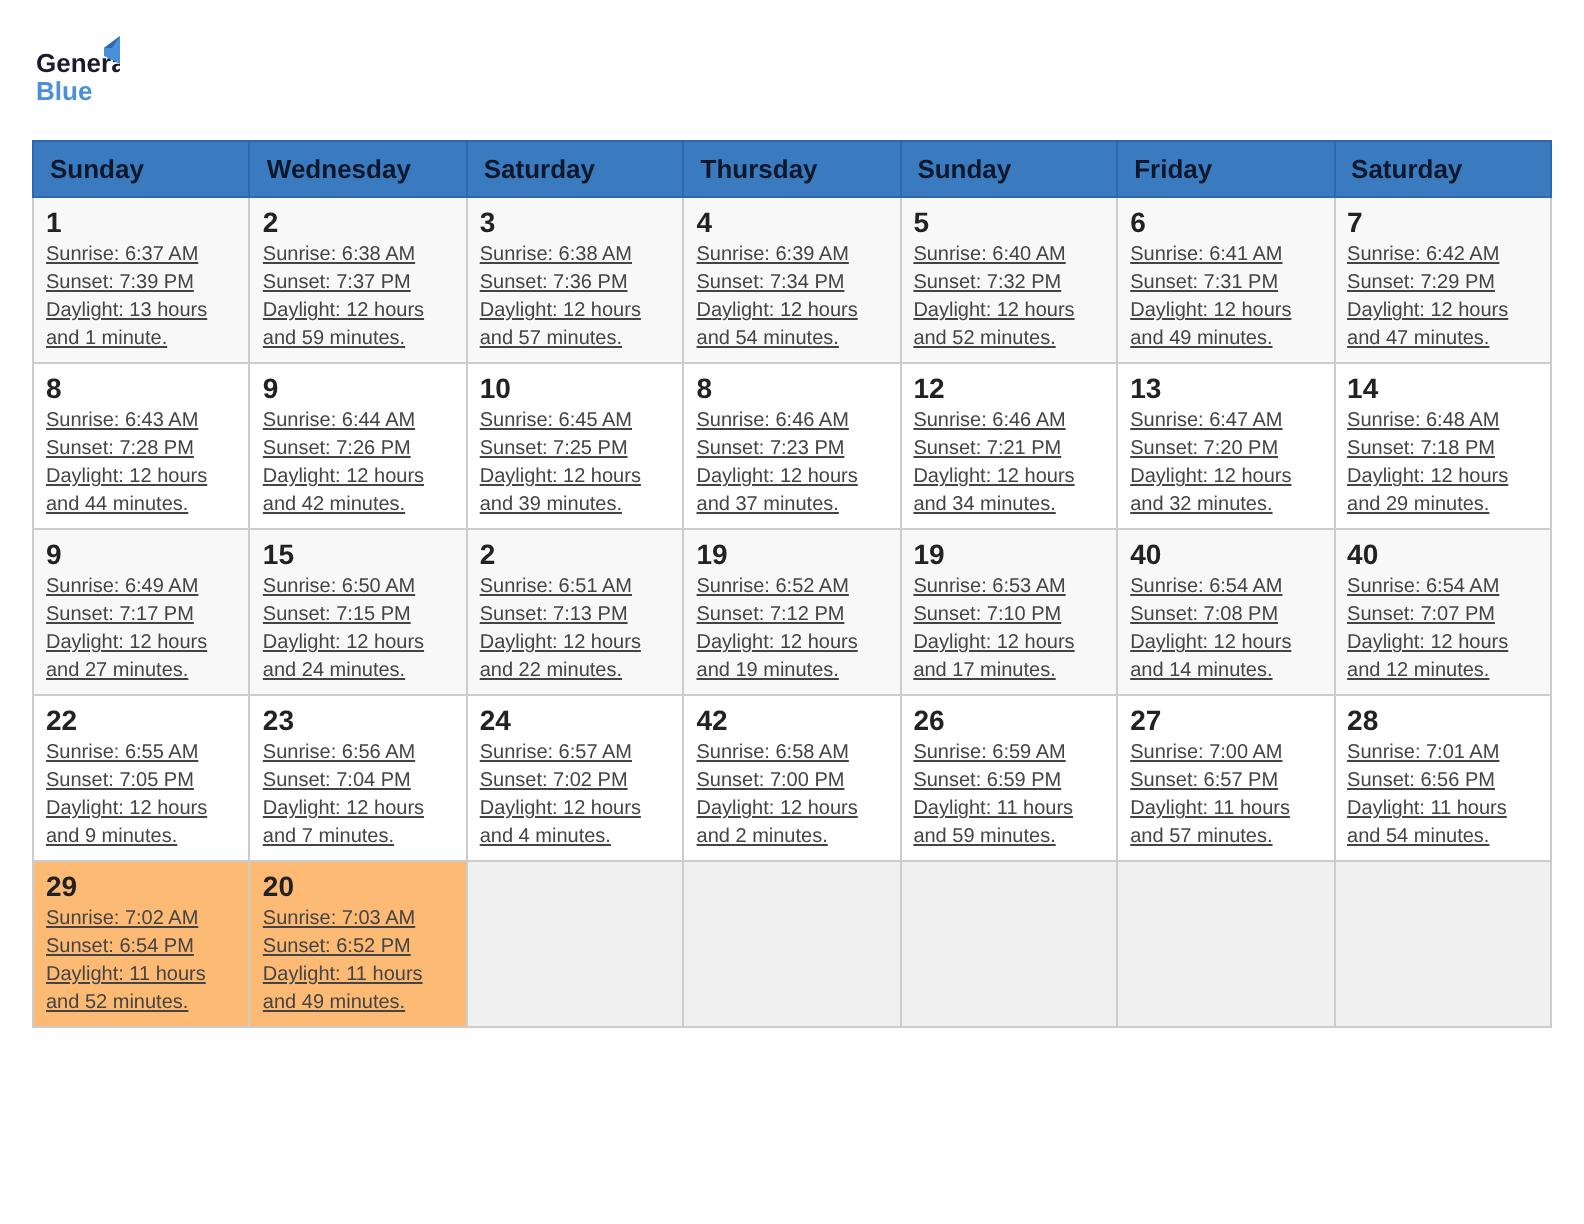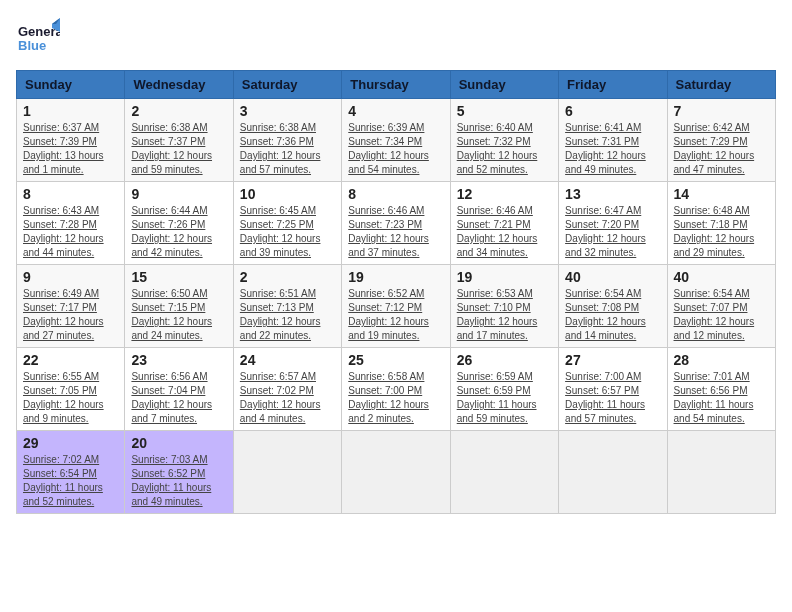--- a/index.html
+++ b/index.html
@@ -68,21 +68,21 @@
     .day-info {
       font-size: 10px;
       color: #444;
       line-height: 1.4;
       text-decoration: underline;
     }
     .empty-cell {
       background: #f0f0f0 !important;
     }
     tbody tr:last-child td {
-      background: #c4b5fd;
+      background: #fdba74;
     }
   </style>
 </head>
 <body>
 
 <div class="header">
   <div class="logo">
     <div style="display:flex;align-items:center;gap:4px;">
       <svg width="44" height="44" viewBox="0 0 44 44">
         <text x="2" y="20" font-size="13" font-weight="bold" fill="#1a1a2e">General</text>
@@ -208,21 +208,21 @@
         </td>
         <td>
           <span class="day-num">23</span>
           <div class="day-info">Sunrise: 6:56 AM<br>Sunset: 7:04 PM<br>Daylight: 12 hours and 7 minutes.</div>
         </td>
         <td>
           <span class="day-num">24</span>
           <div class="day-info">Sunrise: 6:57 AM<br>Sunset: 7:02 PM<br>Daylight: 12 hours and 4 minutes.</div>
         </td>
         <td>
-          <span class="day-num">25</span>
+          <span class="day-num">42</span>
           <div class="day-info">Sunrise: 6:58 AM<br>Sunset: 7:00 PM<br>Daylight: 12 hours and 2 minutes.</div>
         </td>
         <td>
           <span class="day-num">26</span>
           <div class="day-info">Sunrise: 6:59 AM<br>Sunset: 6:59 PM<br>Daylight: 11 hours and 59 minutes.</div>
         </td>
         <td>
           <span class="day-num">27</span>
           <div class="day-info">Sunrise: 7:00 AM<br>Sunset: 6:57 PM<br>Daylight: 11 hours and 57 minutes.</div>
         </td>

